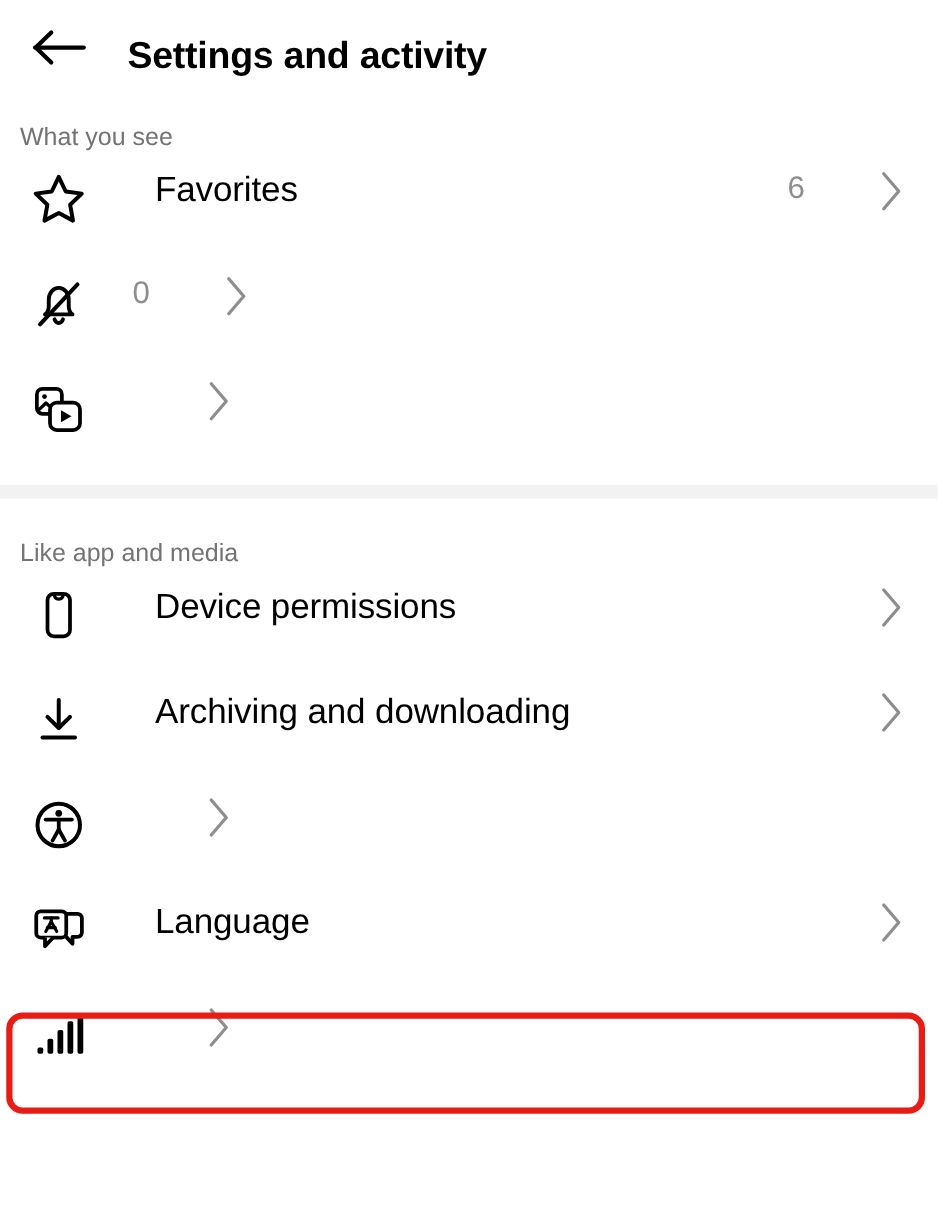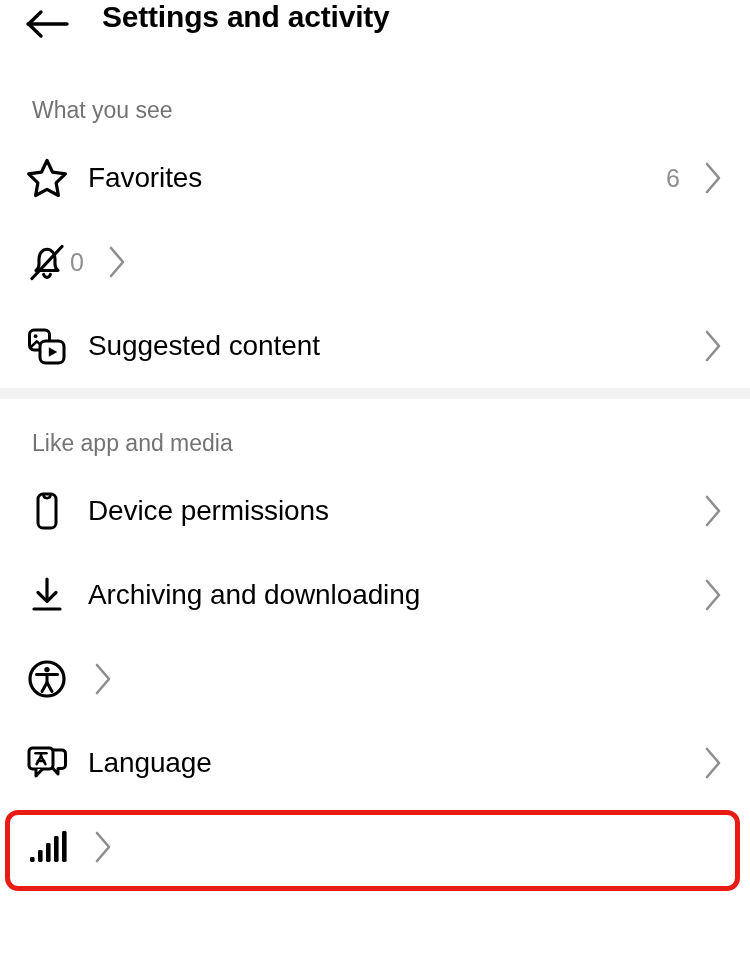--- a/index.html
+++ b/index.html
@@ -13,21 +13,21 @@
     font-family: "Liberation Sans", sans-serif;
     color: #000000;
     overflow: hidden;
     position: relative;
   }
 
   
   .header {
     height: 62px;
     display: flex;
-    align-items: flex-start;
+    align-items: flex-end;
     padding: 0 0 0 24px;
     box-sizing: border-box;
   }
   .back-btn {
     width: 48px;
     height: 48px;
     display: flex;
     align-items: center;
     justify-content: center;
     flex: none;
@@ -36,48 +36,49 @@
   .page-title {
     font-size: 30px;
     font-weight: bold;
     letter-spacing: -0.2px;
     margin-left: 30px;
     white-space: nowrap;
   }
 
   
   .section-heading {
-    font-size: 23px;
+    font-size: 20px;
     color: #737373;
-    padding-left: 32px;
+    padding-left: 16px;
     height: 52px;
     display: flex;
     align-items: center;
     box-sizing: border-box;
   }
   .section-heading.first { margin-top: 22px; }
   .section-heading.second { margin-top: 18px; }
 
   
   .section-divider {
     height: 11px;
     background: #f2f2f2;
     width: 100%;
   }
 
   
   .rows { display: block; }
   .row {
     height: 84px;
     display: flex;
-    align-items: center;
+    align-items: flex-start;
     padding: 0 24px 0 24px;
     box-sizing: border-box;
     cursor: pointer;
     position: relative;
+    gap: 36px;
   }
   .row-icon {
     width: 46px;
     height: 46px;
     flex: none;
     display: flex;
     align-items: center;
     justify-content: center;
   }
   .row-label {
@@ -171,21 +172,20 @@
   <div class="row">
     <span class="row-icon">
       <svg width="44" height="44" viewBox="0 0 44 44">
         <rect x="4.5" y="6" width="20" height="20" rx="4.5" fill="none" stroke="#000" stroke-width="3"></rect>
         <circle cx="10.6" cy="12.2" r="1.9" fill="#000"></circle>
         <path d="M5.4 23.5 L11.8 17.4 L16.4 21.6" fill="none" stroke="#000" stroke-width="2.6" stroke-linecap="round" stroke-linejoin="round"></path>
         <rect x="15" y="17" width="24" height="22" rx="5.5" fill="#fff" stroke="#000" stroke-width="3"></rect>
         <path d="M23.8 23.2 L32.2 28 L23.8 32.8 Z" fill="#000"></path>
       </svg>
     </span>
-    <span class="row-label">Suggested content</span>
     <span class="row-count"></span>
     <span class="row-chevron">
       <svg width="20" height="34" viewBox="0 0 20 34">
         <path d="M4 3 L16 17 L4 31" fill="none" stroke="#8e8e8e" stroke-width="2.6" stroke-linecap="round" stroke-linejoin="round"></path>
       </svg>
     </span>
   </div>
 
 
 </div>

